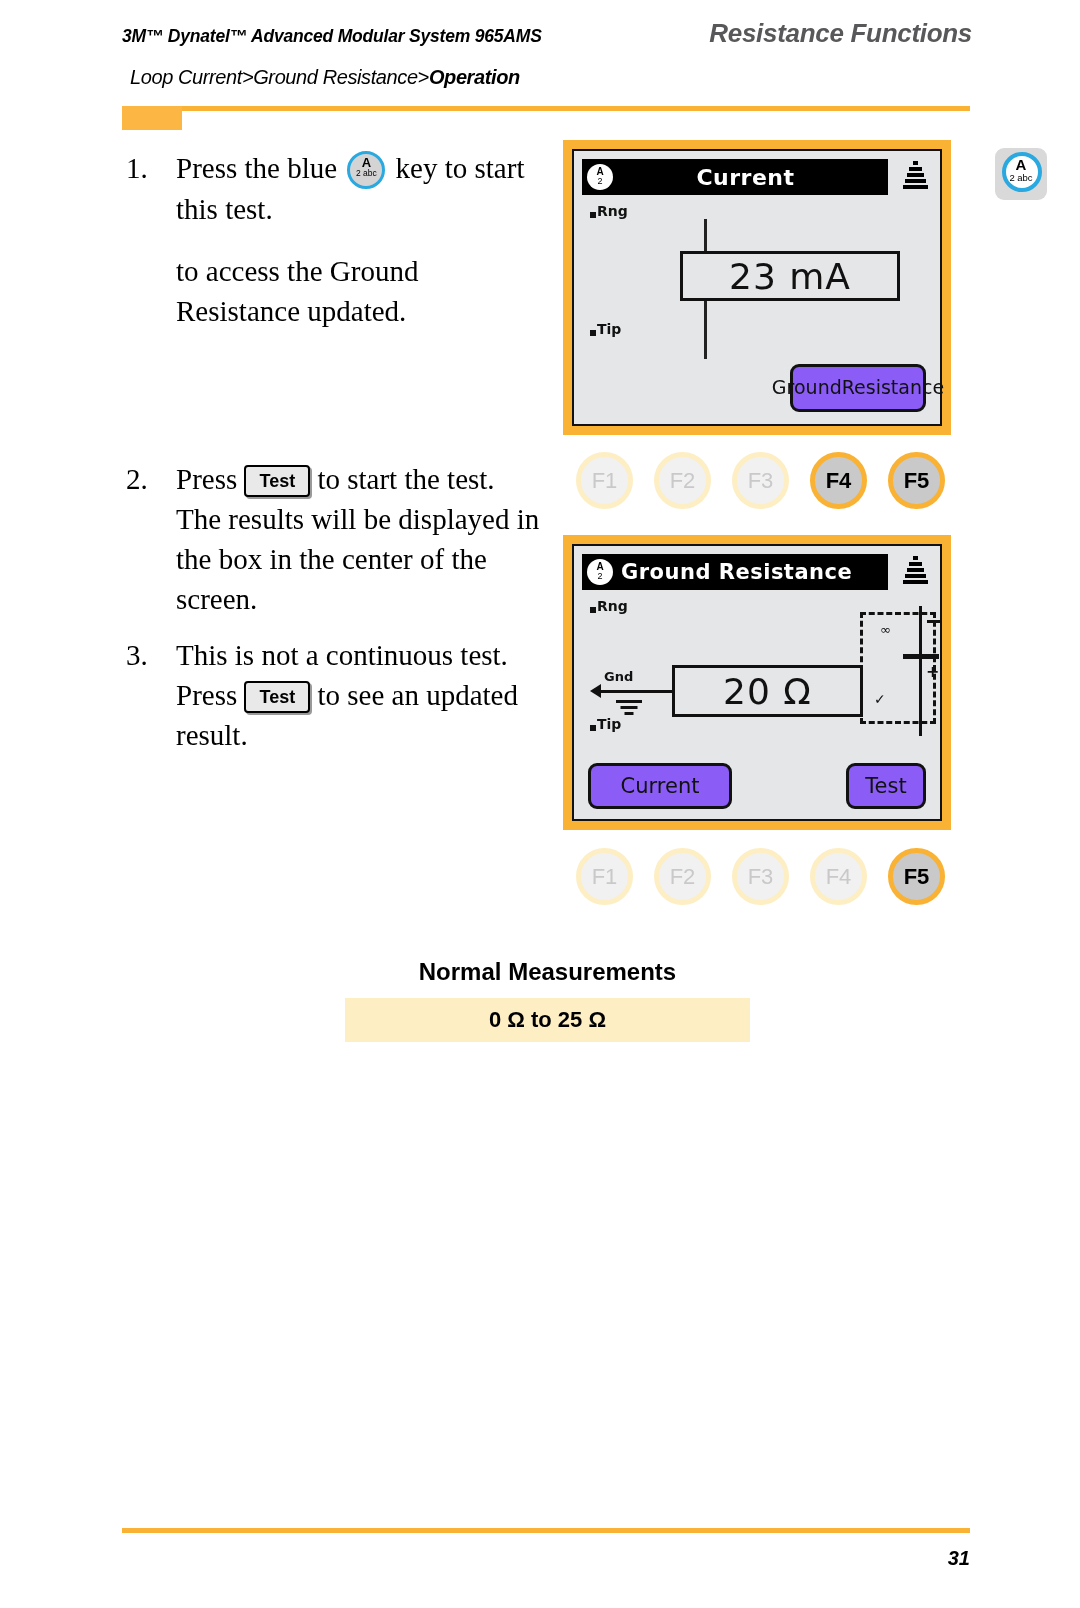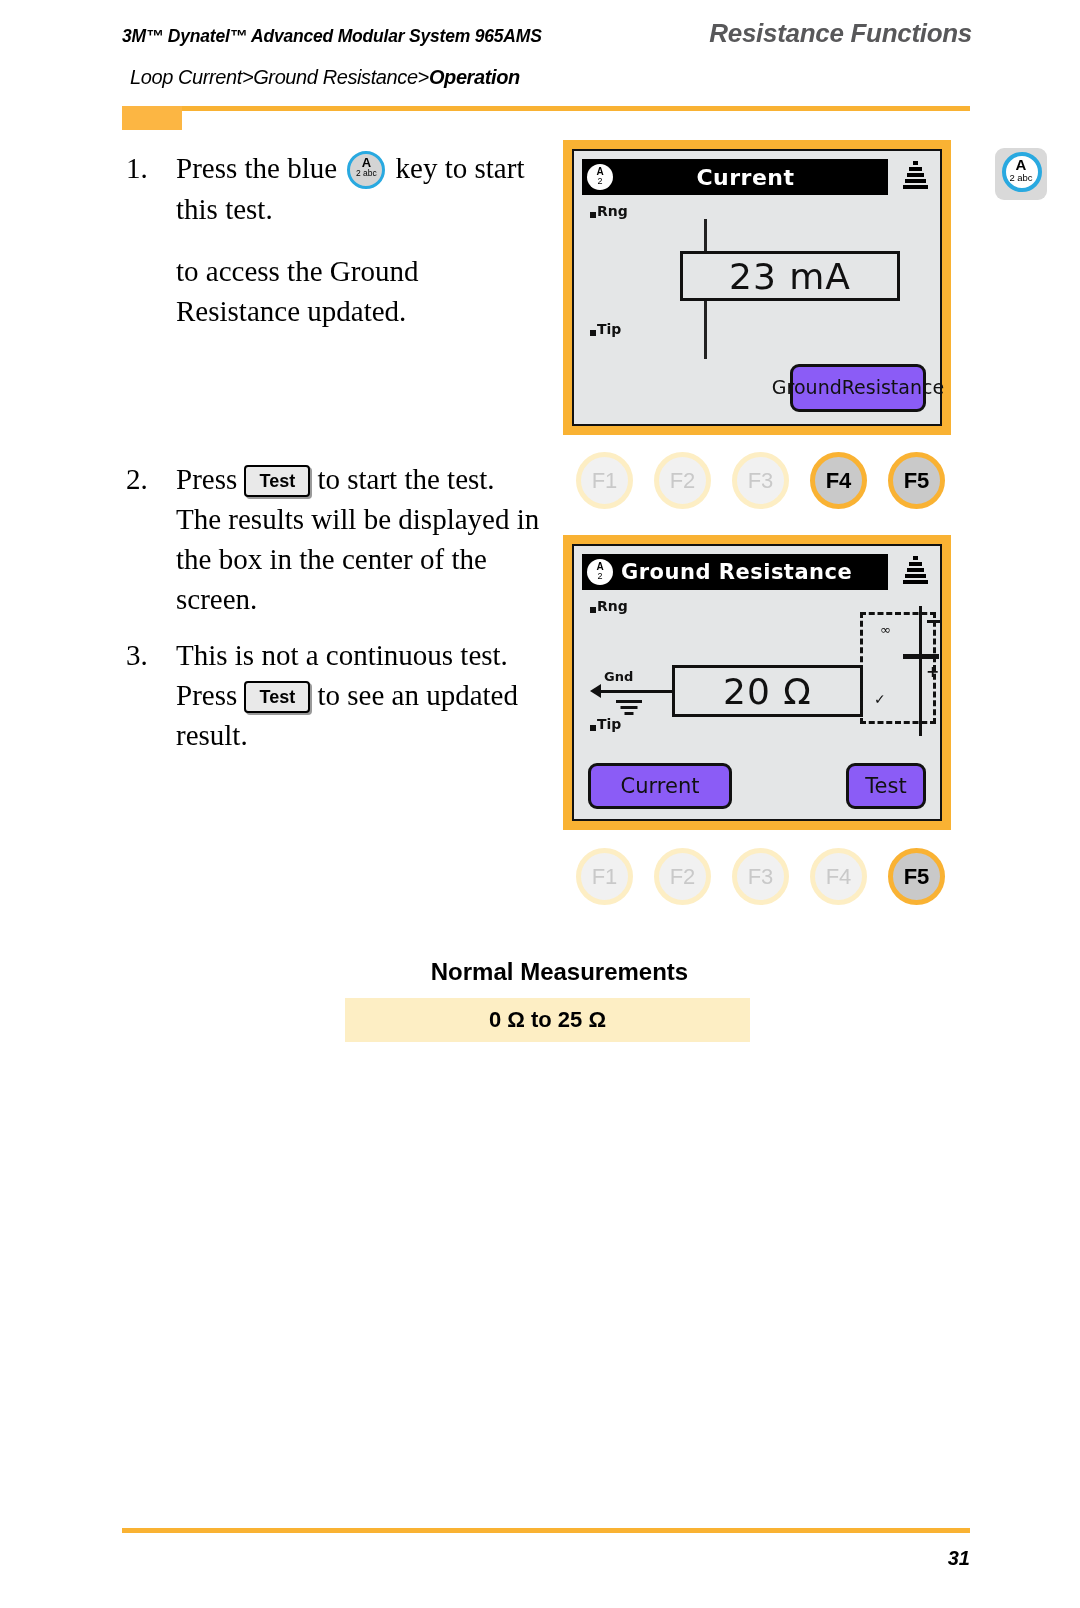--- a/index.html
+++ b/index.html
@@ -412,21 +412,21 @@
   .fkey.on {
     background: #c9c9c9;
     border: 5px solid #f9b233;
     color: #000;
     font-weight: bold;
   }
 
   
   .nm-title {
     position: absolute;
-    left: 357px; top: 958px;
+    left: 345px; top: 958px;
     width: 405px;
     text-align: center;
     font-family: "Liberation Sans", sans-serif;
     font-weight: bold;
     font-size: 24px;
     color: #000;
   }
   .nm-box {
     position: absolute;
     left: 345px; top: 998px;

